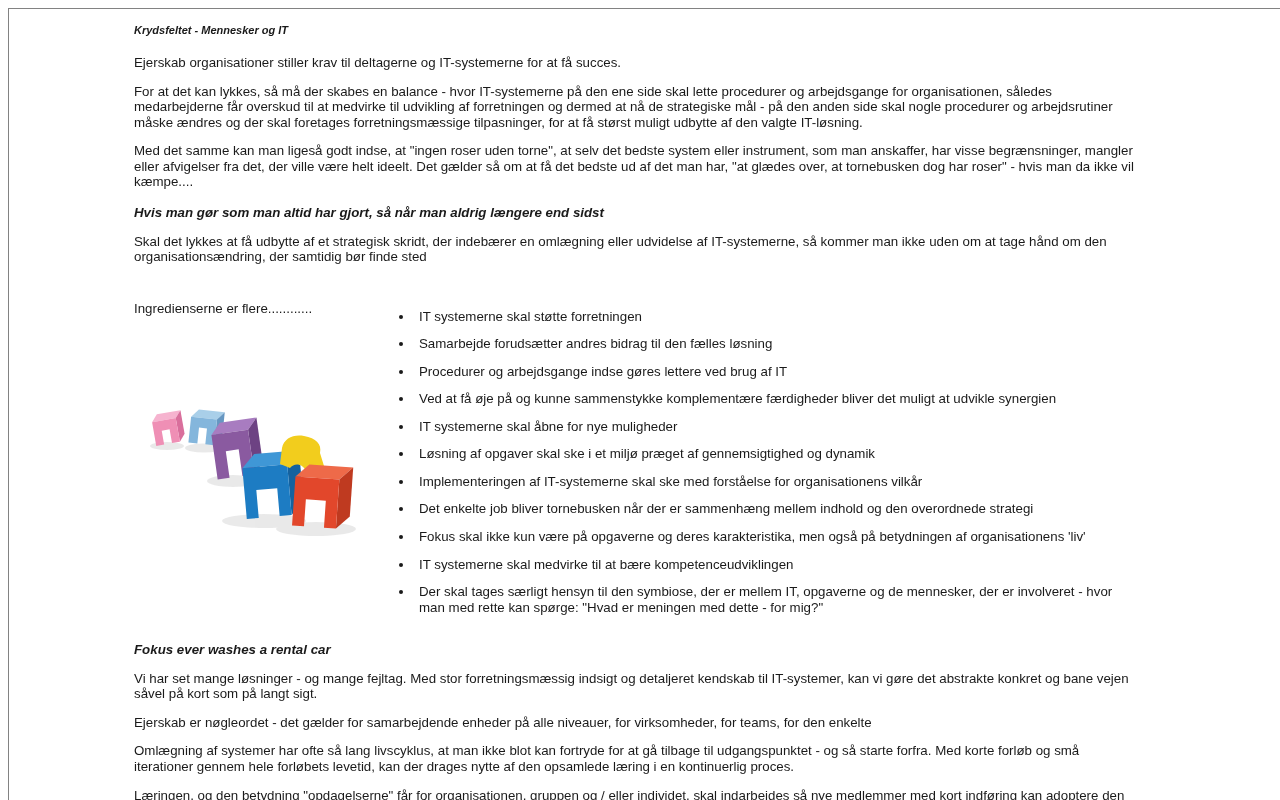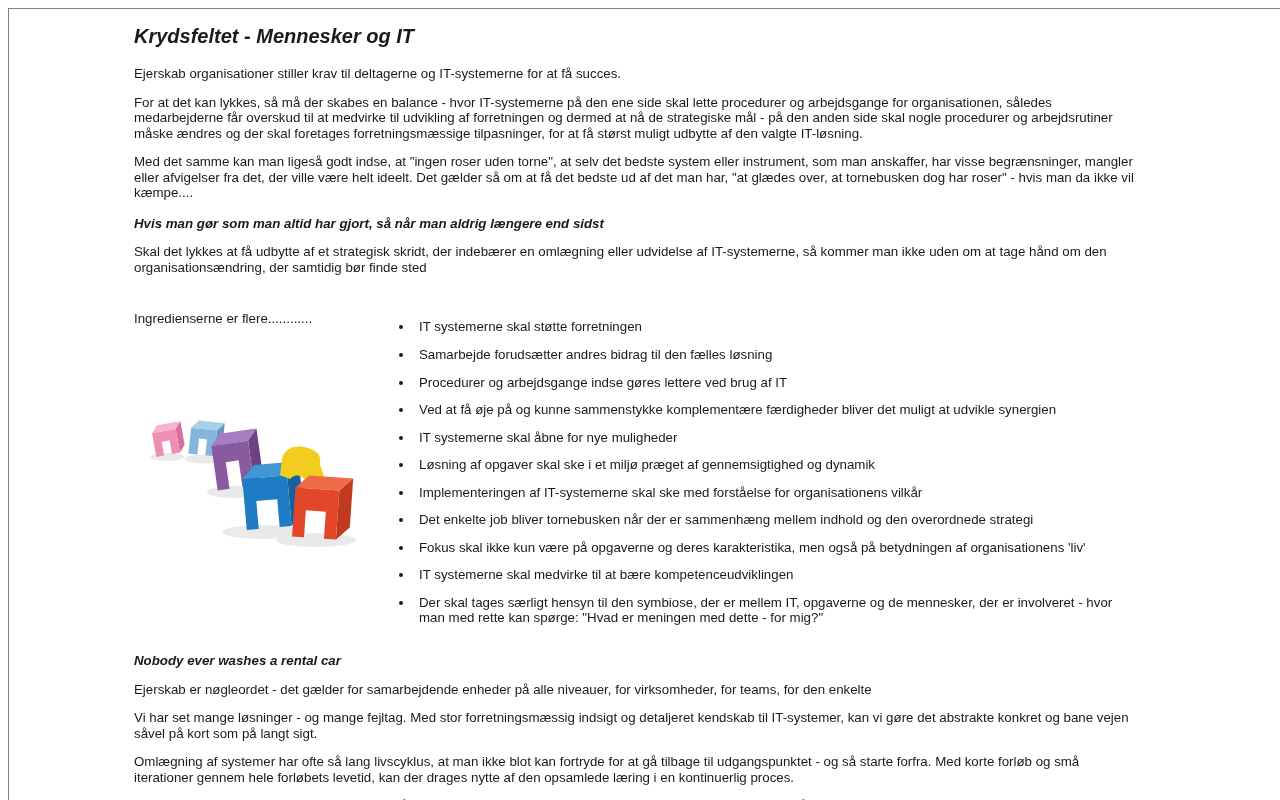--- a/index.html
+++ b/index.html
@@ -6,21 +6,21 @@
   body{
     width:1280px;height:800px;overflow:hidden;background:#ffffff;
     font-family:"Liberation Sans","DejaVu Sans",sans-serif;
     font-size:13.3px;line-height:1.17;color:#1a1a1a;
     position:relative;
   }
   .frame-top{position:absolute;top:8px;left:8px;right:0;height:1px;background:#828282;}
   .frame-left{position:absolute;top:8px;left:8px;bottom:0;width:1px;background:#828282;}
   .content{position:absolute;left:134px;top:0;width:1006px;}
   h1.title{
-    font-size:20px;font-weight:bold;font-style:italic;
+    font-size:11px;font-weight:bold;font-style:italic;
     margin:24px 0 0 0;line-height:1.2;
   }
   p{margin:13px 0;}
   .first-p{margin-top:18px;}
   h2.subhead{
     font-size:13.3px;font-weight:bold;font-style:italic;
     margin:15px 0 13px 0;
   }
   .ingredients{display:flex;margin-top:36px;}
   .ingredients-left{width:266px;flex:none;}
@@ -99,19 +99,19 @@
         <li>Løsning af opgaver skal ske i et miljø præget af gennemsigtighed og dynamik</li>
         <li>Implementeringen af IT-systemerne skal ske med forståelse for organisationens vilkår</li>
         <li>Det enkelte job bliver tornebusken når der er sammenhæng mellem indhold og den overordnede strategi</li>
         <li>Fokus skal ikke kun være på opgaverne og deres karakteristika, men også på betydningen af organisationens 'liv'</li>
         <li>IT systemerne skal medvirke til at bære kompetenceudviklingen</li>
         <li>Der skal tages særligt hensyn til den symbiose, der er mellem IT, opgaverne og de mennesker, der er involveret - hvor man med rette kan spørge: "Hvad er meningen med dette - for mig?"</li>
       </ul>
     </div>
   </div>
 
-  <h2 class="subhead">Nobody ever washes a rental car</h2>
+  <h2 class="subhead">Fokus ever washes a rental car</h2>
+  <p>Vi har set mange løsninger - og mange fejltag. Med stor forretningsmæssig indsigt og detaljeret kendskab til IT-systemer, kan vi gøre det abstrakte konkret og bane vejen såvel på kort som på langt sigt.</p>
   <p>Ejerskab er nøgleordet - det gælder for samarbejdende enheder på alle niveauer, for virksomheder, for teams, for den enkelte</p>
-  <p>Vi har set mange løsninger - og mange fejltag. Med stor forretningsmæssig indsigt og detaljeret kendskab til IT-systemer, kan vi gøre det abstrakte konkret og bane vejen såvel på kort som på langt sigt.</p>
   <p>Omlægning af systemer har ofte så lang livscyklus, at man ikke blot kan fortryde for at gå tilbage til udgangspunktet - og så starte forfra. Med korte forløb og små iterationer gennem hele forløbets levetid, kan der drages nytte af den opsamlede læring i en kontinuerlig proces.</p>
   <p>Læringen, og den betydning "opdagelserne" får for organisationen, gruppen og / eller individet, skal indarbejdes så nye medlemmer med kort indføring kan adoptere den</p>
 
 </div>
 
 </body></html>

